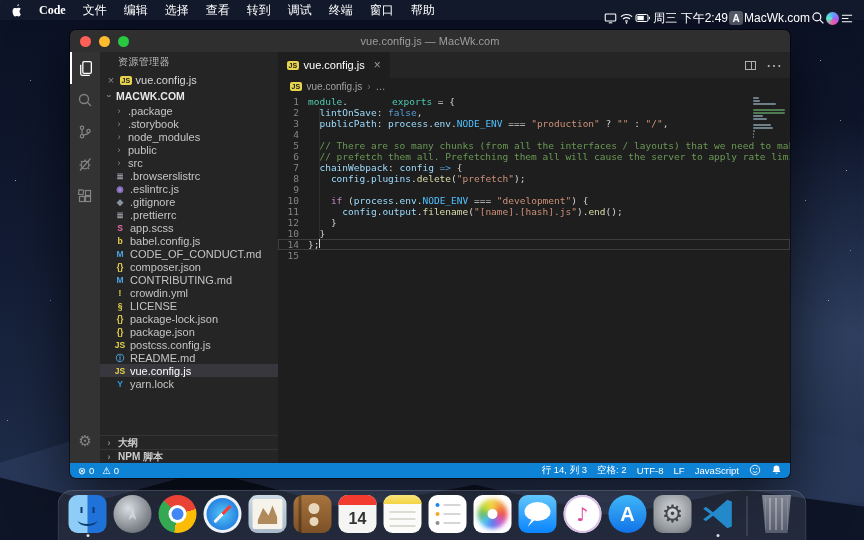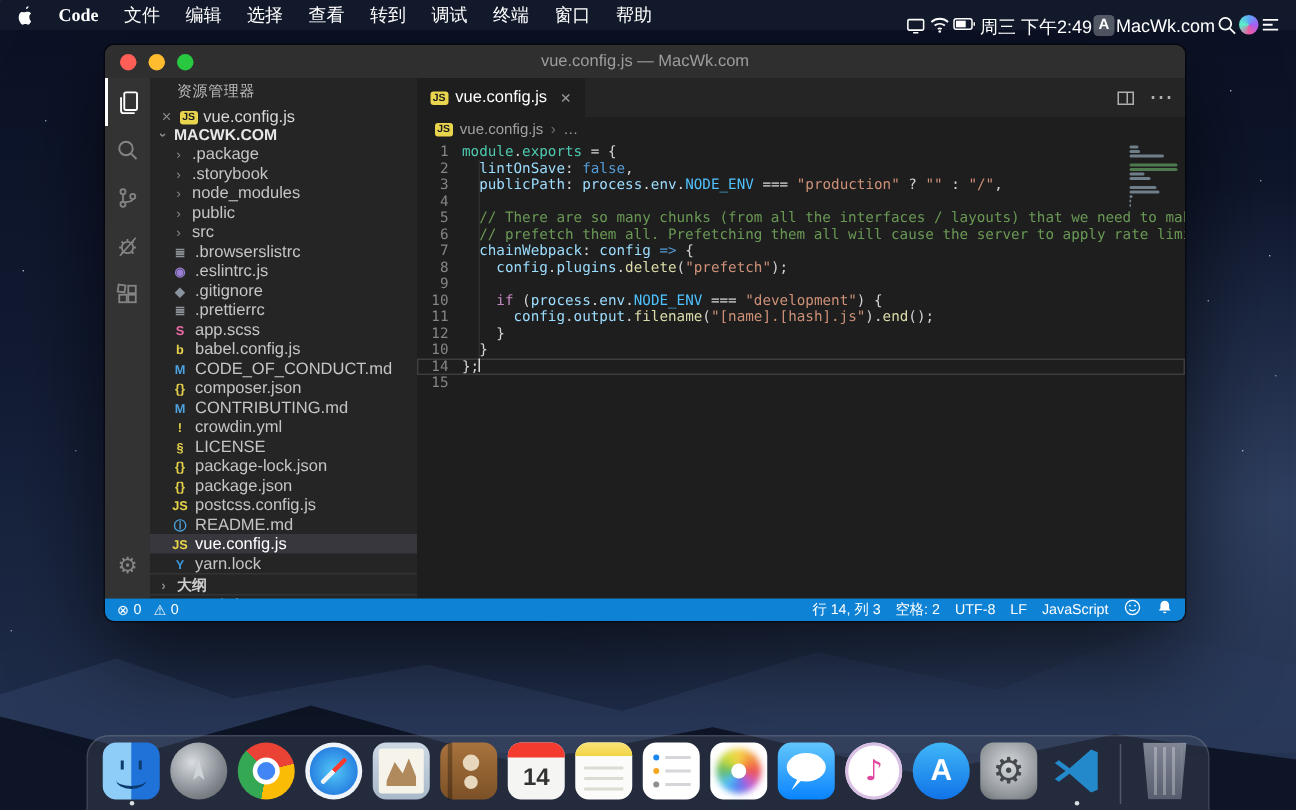--- a/index.html
+++ b/index.html
@@ -17,31 +17,31 @@
     clip-path:polygon(0 100%,0 72%,9% 55%,18% 74%,33% 58%,48% 80%,63% 52%,77% 70%,88% 42%,100% 58%,100% 100%); }
   .mtn-near { position:absolute; left:0; right:0; bottom:0; height:120px; background:#0e1526;
     clip-path:polygon(0 100%,0 48%,11% 68%,24% 42%,40% 74%,55% 54%,71% 80%,86% 58%,100% 72%,100% 100%); }
 
   
   .menubar { position:absolute; top:0; left:0; right:0; height:20px; background:rgba(20,26,44,.92);
     display:flex; align-items:center; padding:0 10px; color:#fff; font-size:12px; z-index:50; }
   .menubar .apple { display:flex; margin-right:16px; }
   .mi { margin-right:17px; color:#fff; white-space:nowrap; }
   .mi.bold { font-weight:700;font-family:Liberation Serif, serif; }
-  .mb-right { margin-left:auto; display:flex; align-items:flex-start; gap:1px;margin-top:16px; }
+  .mb-right { margin-left:auto; display:flex; align-items:center; gap:1px;margin-top:16px; }
   .mb-right svg { display:block; }
   .time { font-size:12px; white-space:nowrap; }
   .ime-badge { width:14px; height:14px; border-radius:3px; background:rgba(255,255,255,.28);
     display:flex; align-items:center; justify-content:center; font-size:10px; font-weight:700; color:#fff; }
   .brand { font-size:12px; white-space:nowrap; }
   .siri-orb { width:13px; height:13px; border-radius:50%;
     background:conic-gradient(#5aa9f7,#a45ef5,#ef5aa0,#5af0c8,#5aa9f7); }
 
   
-  .vswin { position:absolute; left:70px; top:30px; width:720px; height:384px; border-radius:6px; overflow:hidden;
+  .vswin { position:absolute; left:70px; top:30px; width:720px; height:448px; border-radius:6px; overflow:hidden;
     box-shadow:0 22px 60px rgba(0,0,0,.65), 0 0 0 1px rgba(0,0,0,.5); z-index:30;
     display:flex; flex-direction:column; background:#1e1e1e; }
   .titlebar { height:22px; background:#2f2f30; display:flex; align-items:center; position:relative; flex:none; }
   .lights { display:flex; gap:8px; margin-left:10px; }
   .light { width:11px; height:11px; border-radius:50%; }
   .l-close{ background:#ff5f57; } .l-min{ background:#febc2e; } .l-zoom{ background:#28c840; }
   .win-title { position:absolute; left:0; right:0; text-align:center; color:#9d9d9d; font-size:11px; pointer-events:none; }
   .wbody { display:flex; flex:1; min-height:0; }
 
   .activitybar { width:30px; background:#333333; display:flex; flex-direction:column; align-items:center; flex:none; }
@@ -391,21 +391,21 @@
         </div>
         <div class="breadcrumb">
           <span class="js-chip">JS</span>
           <span>vue.config.js</span>
           <span style="color:#6e6e6e">›</span>
           <span>…</span>
         </div>
         <div class="codewrap">
           <div class="iguide"></div>
           <div class="code" id="code">
-              <div class="cl"><span class="gut">1</span><span class="ltext"><span style="color: rgb(78, 201, 176);">module</span><span style="color: rgb(212, 212, 212);">.</span><span style="color: rgb(78, 201, 176);">exports</span><span style="color: rgb(212, 212, 212);"> = {</span></span></div>
+              <div class="cl"><span class="gut">1</span><span class="ltext"><span style="color: rgb(78, 201, 176);">module</span><span style="color: rgb(212, 212, 212);">.</span><span style="color: rgb(78, 201, 176); margin-left: 44px;">exports</span><span style="color: rgb(212, 212, 212);"> = {</span></span></div>
               <div class="cl"><span class="gut">2</span><span class="ltext"><span style="color: rgb(212, 212, 212);">  </span><span style="color: rgb(156, 220, 254);">lintOnSave</span><span style="color: rgb(212, 212, 212);">: </span><span style="color: rgb(86, 156, 214);">false</span><span style="color: rgb(212, 212, 212);">,</span></span></div>
               <div class="cl"><span class="gut">3</span><span class="ltext"><span style="color: rgb(212, 212, 212);">  </span><span style="color: rgb(156, 220, 254);">publicPath</span><span style="color: rgb(212, 212, 212);">: </span><span style="color: rgb(156, 220, 254);">process</span><span style="color: rgb(212, 212, 212);">.</span><span style="color: rgb(156, 220, 254);">env</span><span style="color: rgb(212, 212, 212);">.</span><span style="color: rgb(79, 193, 255);">NODE_ENV</span><span style="color: rgb(212, 212, 212);"> === </span><span style="color: rgb(206, 145, 120);">"production"</span><span style="color: rgb(212, 212, 212);"> ? </span><span style="color: rgb(206, 145, 120);">""</span><span style="color: rgb(212, 212, 212);"> : </span><span style="color: rgb(206, 145, 120);">"/"</span><span style="color: rgb(212, 212, 212);">,</span></span></div>
               <div class="cl"><span class="gut">4</span><span class="ltext"></span></div>
               <div class="cl"><span class="gut">5</span><span class="ltext"><span style="color: rgb(212, 212, 212);">  </span><span style="color: rgb(106, 153, 85);">// There are so many chunks (from all the interfaces / layouts) that we need to make sure to</span></span></div>
               <div class="cl"><span class="gut">6</span><span class="ltext"><span style="color: rgb(212, 212, 212);">  </span><span style="color: rgb(106, 153, 85);">// prefetch them all. Prefetching them all will cause the server to apply rate limits in mos</span></span></div>
               <div class="cl"><span class="gut">7</span><span class="ltext"><span style="color: rgb(212, 212, 212);">  </span><span style="color: rgb(156, 220, 254);">chainWebpack</span><span style="color: rgb(212, 212, 212);">: </span><span style="color: rgb(156, 220, 254);">config</span><span style="color: rgb(212, 212, 212);"> </span><span style="color: rgb(86, 156, 214);">=&gt;</span><span style="color: rgb(212, 212, 212);"> {</span></span></div>
               <div class="cl"><span class="gut">8</span><span class="ltext"><span style="color: rgb(212, 212, 212);">    </span><span style="color: rgb(156, 220, 254);">config</span><span style="color: rgb(212, 212, 212);">.</span><span style="color: rgb(156, 220, 254);">plugins</span><span style="color: rgb(212, 212, 212);">.</span><span style="color: rgb(220, 220, 170);">delete</span><span style="color: rgb(212, 212, 212);">(</span><span style="color: rgb(206, 145, 120);">"prefetch"</span><span style="color: rgb(212, 212, 212);">);</span></span></div>
               <div class="cl"><span class="gut">9</span><span class="ltext"></span></div>
               <div class="cl"><span class="gut">10</span><span class="ltext"><span style="color: rgb(212, 212, 212);">    </span><span style="color: rgb(197, 134, 192);">if</span><span style="color: rgb(212, 212, 212);"> (</span><span style="color: rgb(156, 220, 254);">process</span><span style="color: rgb(212, 212, 212);">.</span><span style="color: rgb(156, 220, 254);">env</span><span style="color: rgb(212, 212, 212);">.</span><span style="color: rgb(79, 193, 255);">NODE_ENV</span><span style="color: rgb(212, 212, 212);"> === </span><span style="color: rgb(206, 145, 120);">"development"</span><span style="color: rgb(212, 212, 212);">) {</span></span></div>
               <div class="cl"><span class="gut">11</span><span class="ltext"><span style="color: rgb(212, 212, 212);">      </span><span style="color: rgb(156, 220, 254);">config</span><span style="color: rgb(212, 212, 212);">.</span><span style="color: rgb(156, 220, 254);">output</span><span style="color: rgb(212, 212, 212);">.</span><span style="color: rgb(220, 220, 170);">filename</span><span style="color: rgb(212, 212, 212);">(</span><span style="color: rgb(206, 145, 120);">"[name].[hash].js"</span><span style="color: rgb(212, 212, 212);">)</span><span style="color: rgb(212, 212, 212);">.</span><span style="color: rgb(220, 220, 170);">end</span><span style="color: rgb(212, 212, 212);">();</span></span></div>

